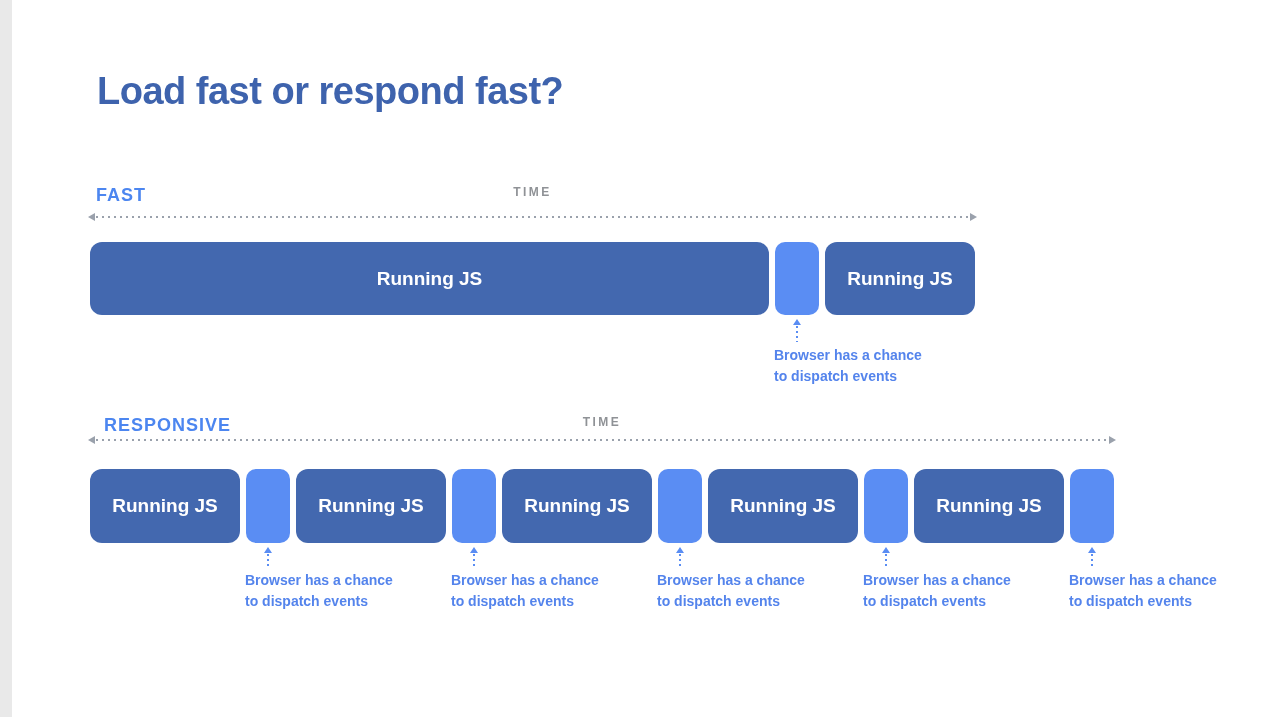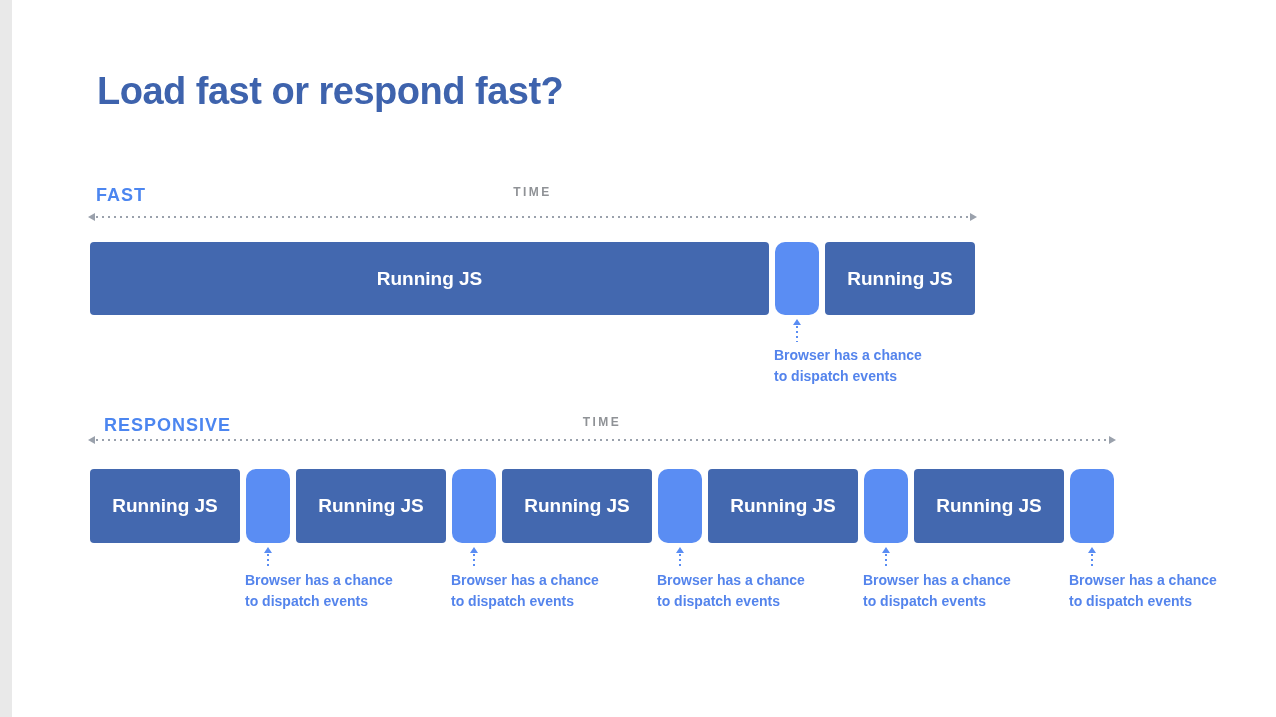--- a/index.html
+++ b/index.html
@@ -26,21 +26,21 @@
   .axis{
     position:absolute;height:2px;
     background:repeating-linear-gradient(to right,var(--axis) 0 2px,transparent 2px 6px);
   }
   .ah{position:absolute;top:-3px;width:0;height:0;
       border-top:4px solid transparent;border-bottom:4px solid transparent;}
   .ah.left{left:-2px;border-right:7px solid var(--axis);}
   .ah.right{right:-2px;border-left:7px solid var(--axis);}
   .block{position:absolute;box-sizing:border-box;}
   .block.js{
-    background:var(--bar);border-radius:4px;color:var(--bartext);
+    background:var(--bar);border-radius:12px;color:var(--bartext);
     font-size:19px;font-weight:700;display:flex;align-items:center;justify-content:center;
     white-space:nowrap;
   }
   .block.gap{background:var(--gap);border-radius:10px;}
   .v-arrow{position:absolute;width:2px;}
   .vhead{position:absolute;top:0;left:-3px;width:0;height:0;
          border-left:4px solid transparent;border-right:4px solid transparent;
          border-bottom:6px solid var(--gap);}
   .vtail{position:absolute;top:7px;bottom:0;left:0;width:2px;
          background:repeating-linear-gradient(to bottom,var(--gap) 0 2px,transparent 2px 5px);}

